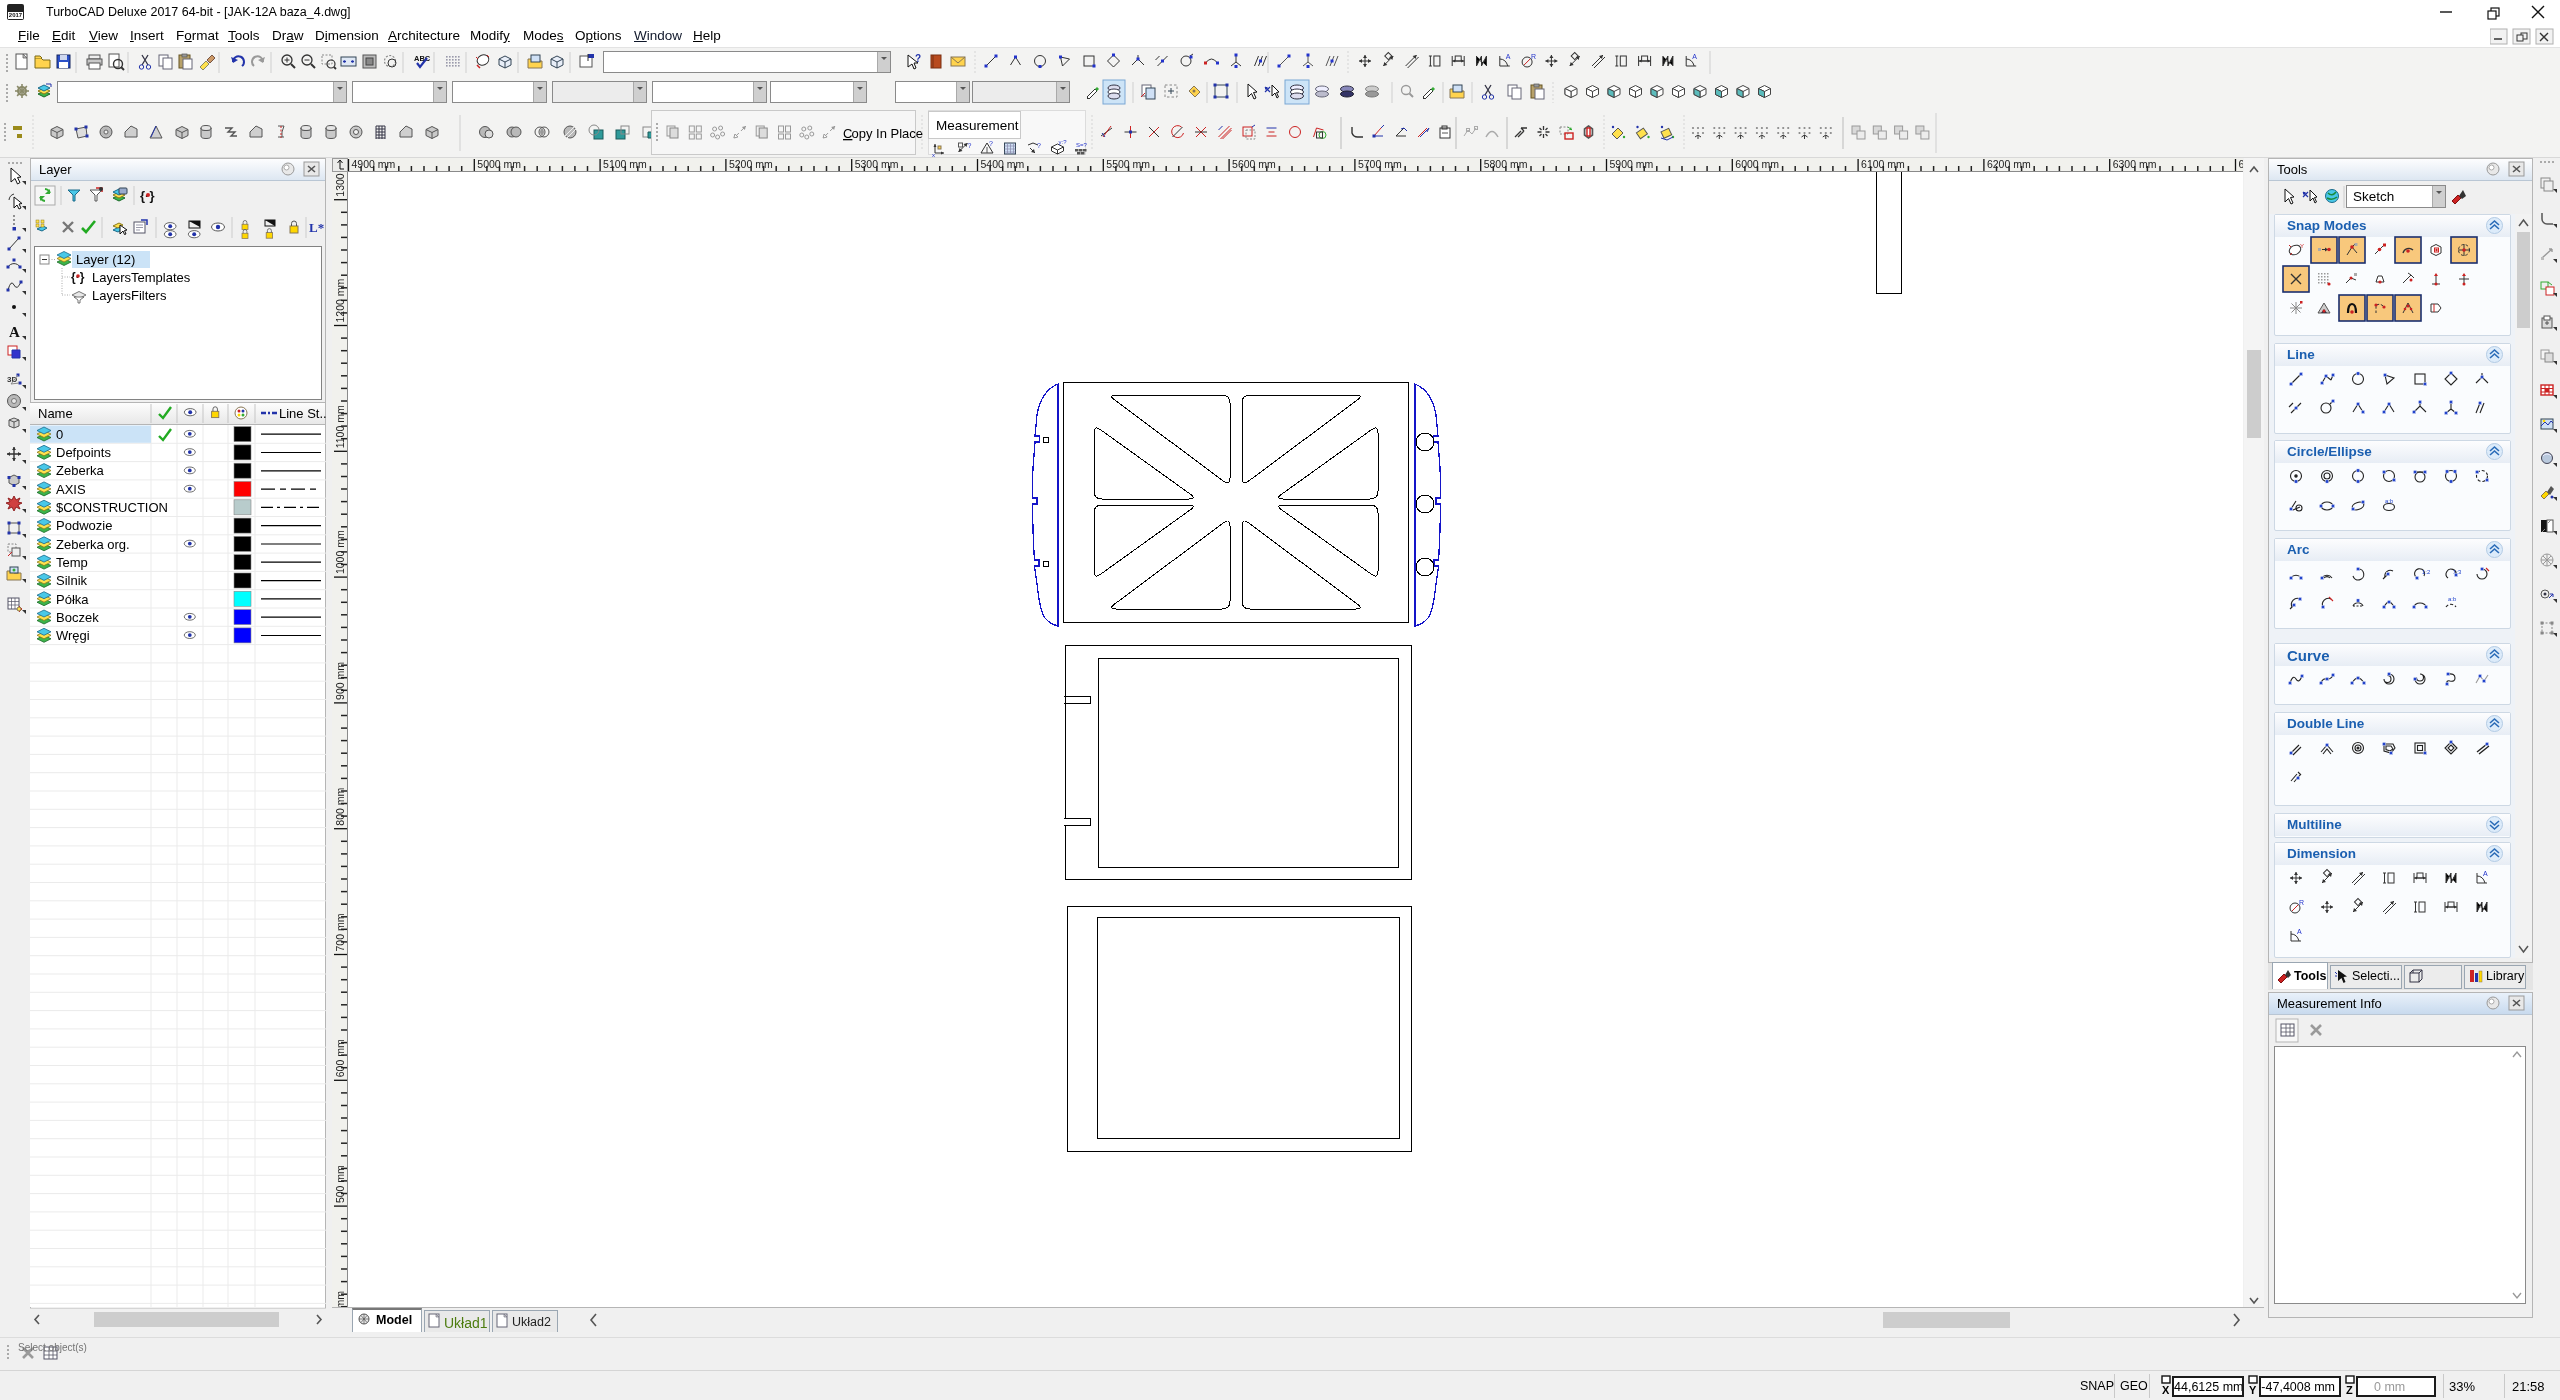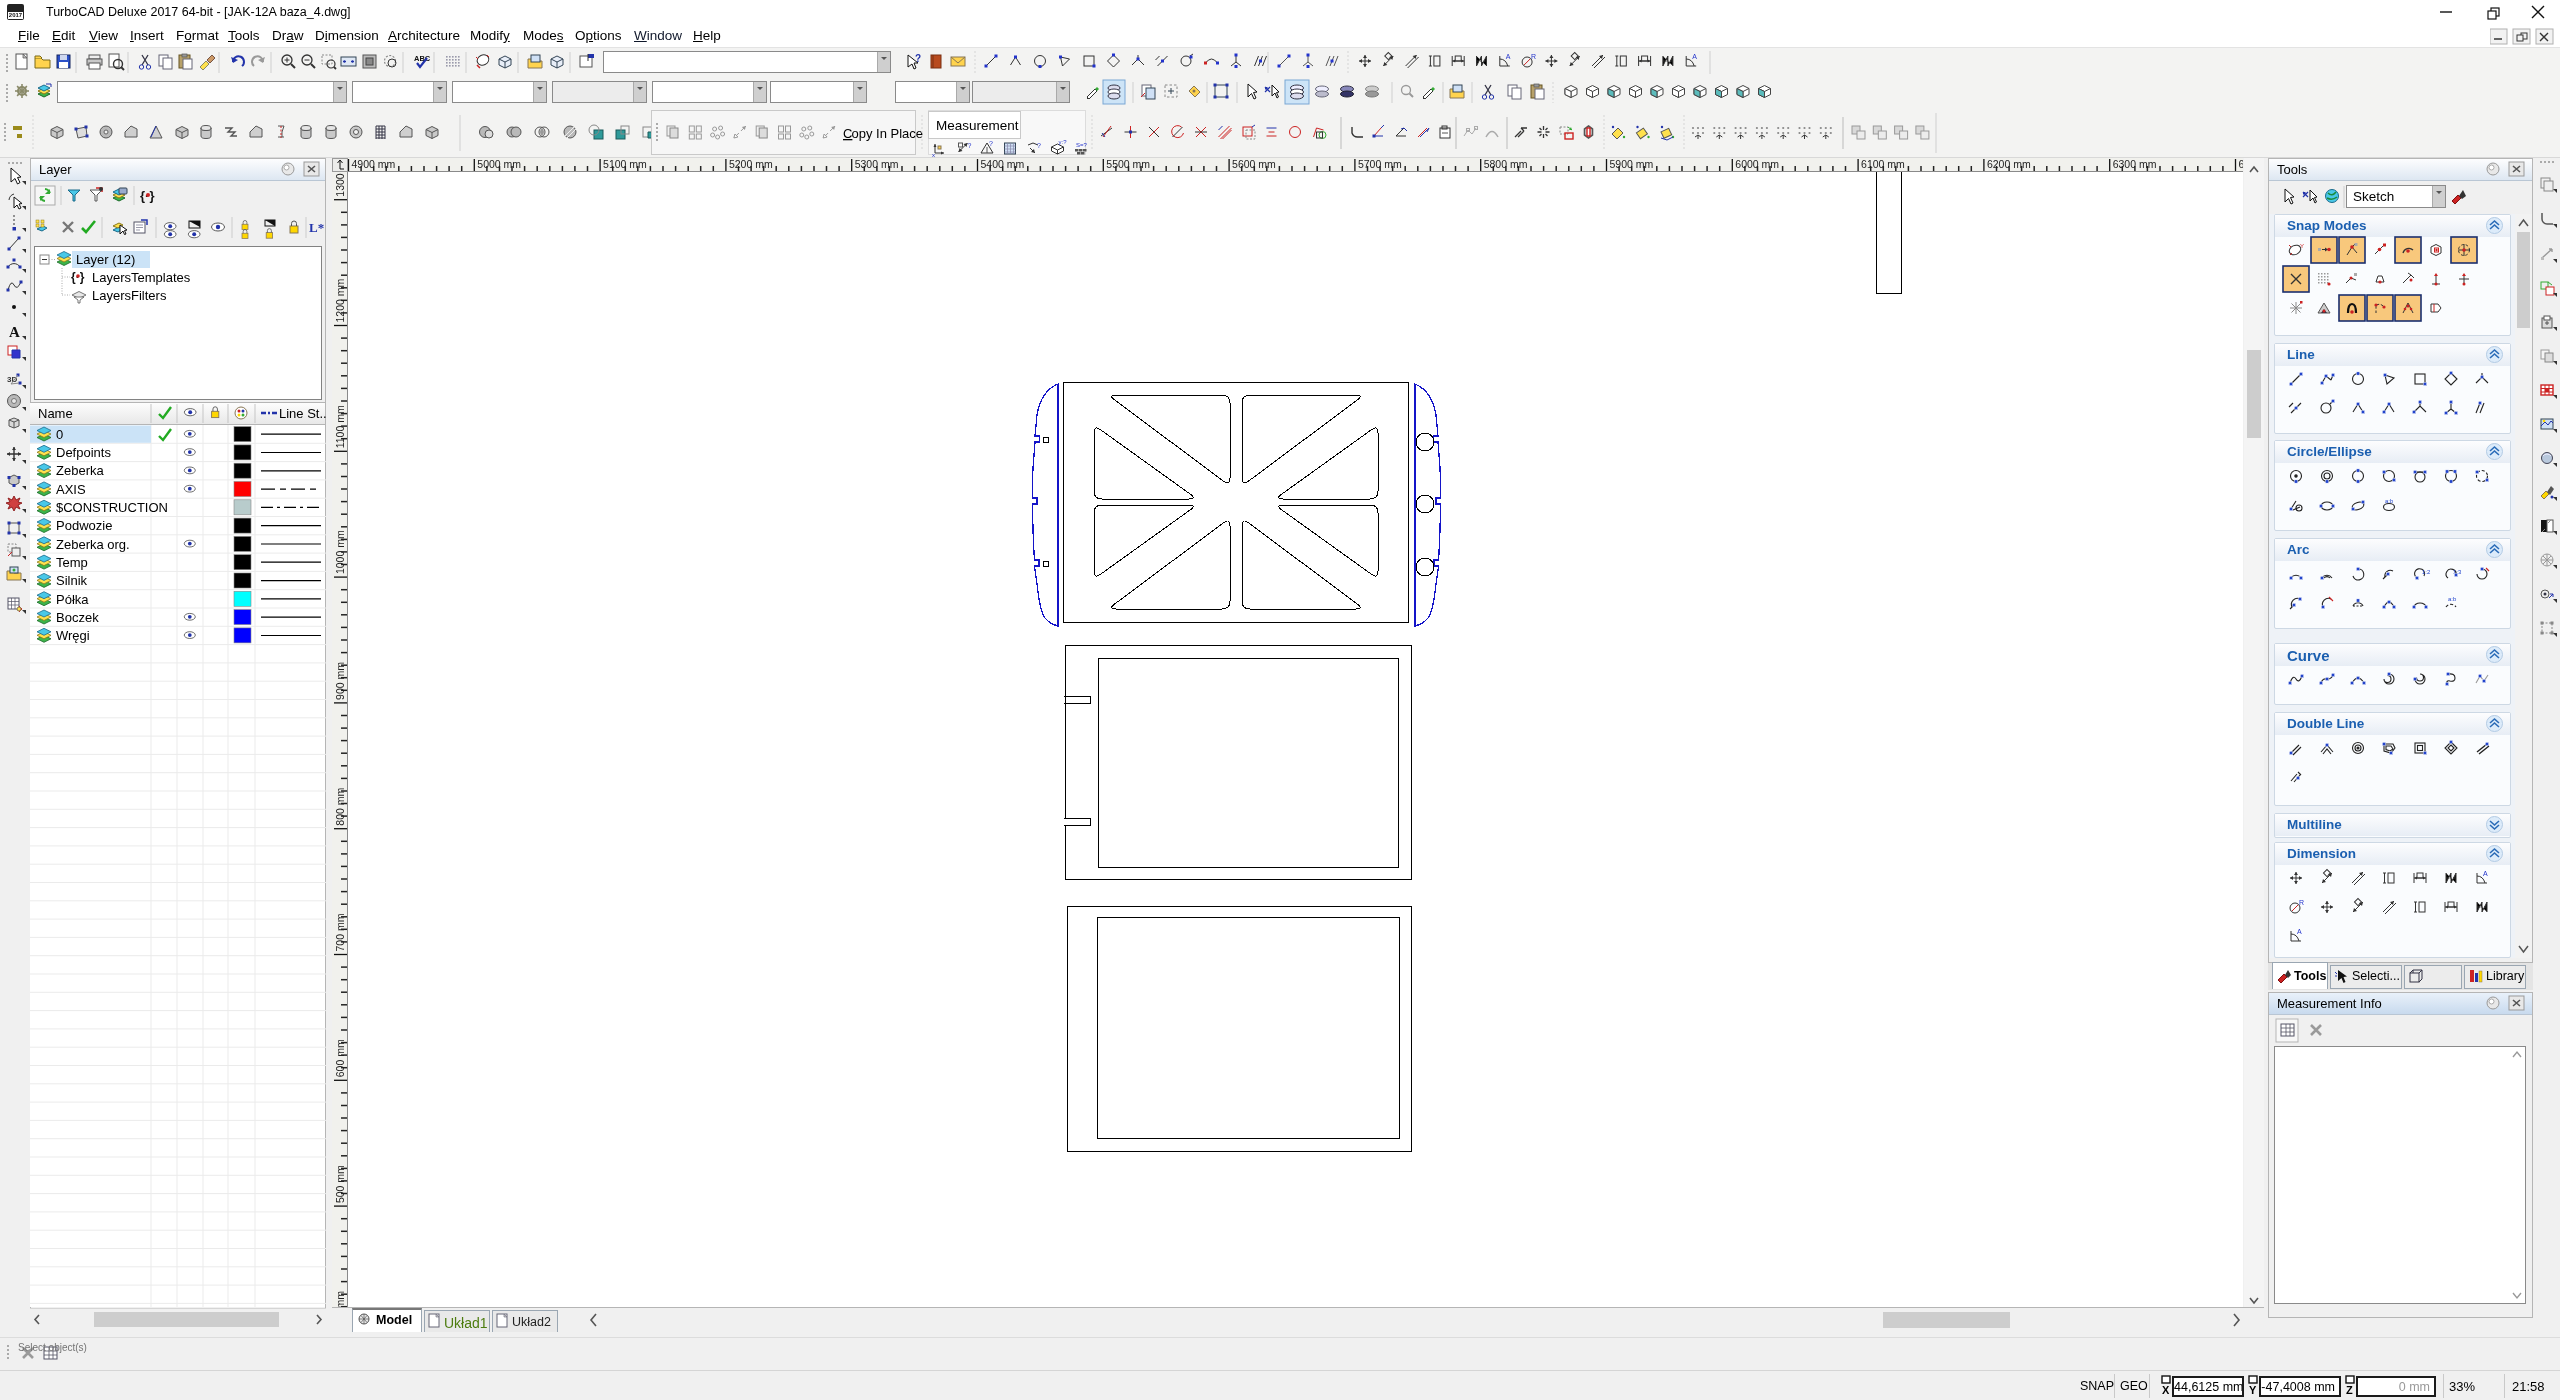--- a/index.html
+++ b/index.html
@@ -2635,16 +2635,16 @@
 <div class="stbox" style="left:2172px;top:1376px;width:72px;height:21px;">44,6125 mm</div>
 <svg class="abs" style="left:2247px;top:1375px" width="14" height="22">
     <rect x="2" y="1" width="8" height="7" fill="#fff" stroke="#111" stroke-width="1.4"></rect>
     <text x="2" y="19" font-size="11" font-weight="bold" font-family="Liberation Sans">Y</text>
   </svg>
 <div class="stbox" style="left:2259px;top:1376px;width:82px;height:21px;">-47,4008 mm</div>
 <svg class="abs" style="left:2344px;top:1375px" width="14" height="22">
     <rect x="2" y="1" width="8" height="7" fill="#fff" stroke="#111" stroke-width="1.4"></rect>
     <text x="2" y="19" font-size="11" font-weight="bold" font-family="Liberation Sans">Z</text>
   </svg>
-<div class="stbox" style="left:2356px;top:1376px;width:80px;height:21px;color:#9a9a9a;text-align:right;padding-left:8px">0 mm</div>
+<div class="stbox" style="left:2356px;top:1376px;width:80px;height:21px;color:#9a9a9a;text-align:left;padding-left:16px">0 mm</div>
 <div class="abs" style="left:2443px;top:1374px;width:1px;height:24px;background:#c9c9c9"></div>
 <div class="abs" style="left:2449px;top:1379px;font-size:13px">33%</div>
 <div class="abs" style="left:2504px;top:1374px;width:1px;height:24px;background:#c9c9c9"></div>
 <div class="abs" style="left:2512px;top:1379px;font-size:13px">21:58</div>
 </body></html>

